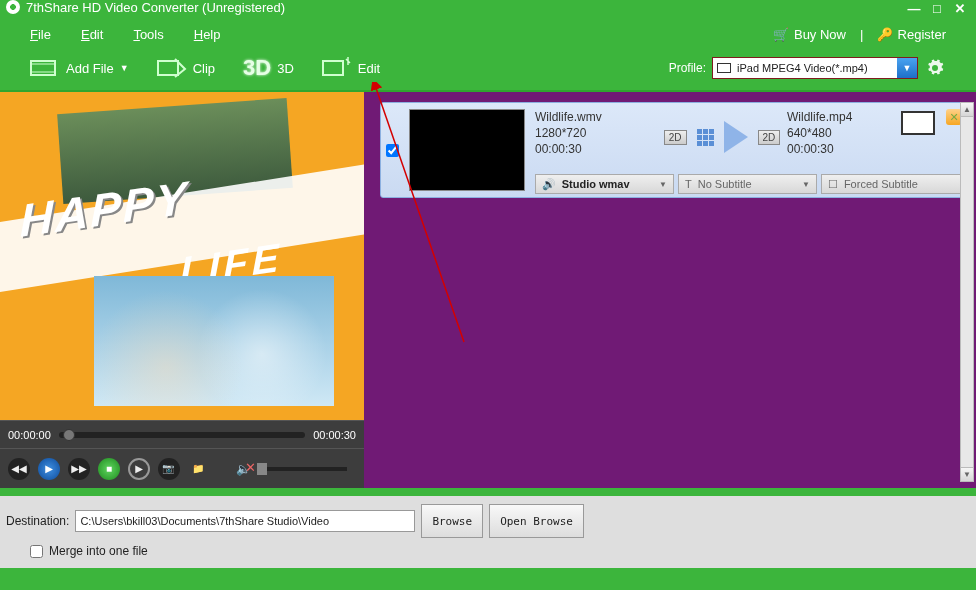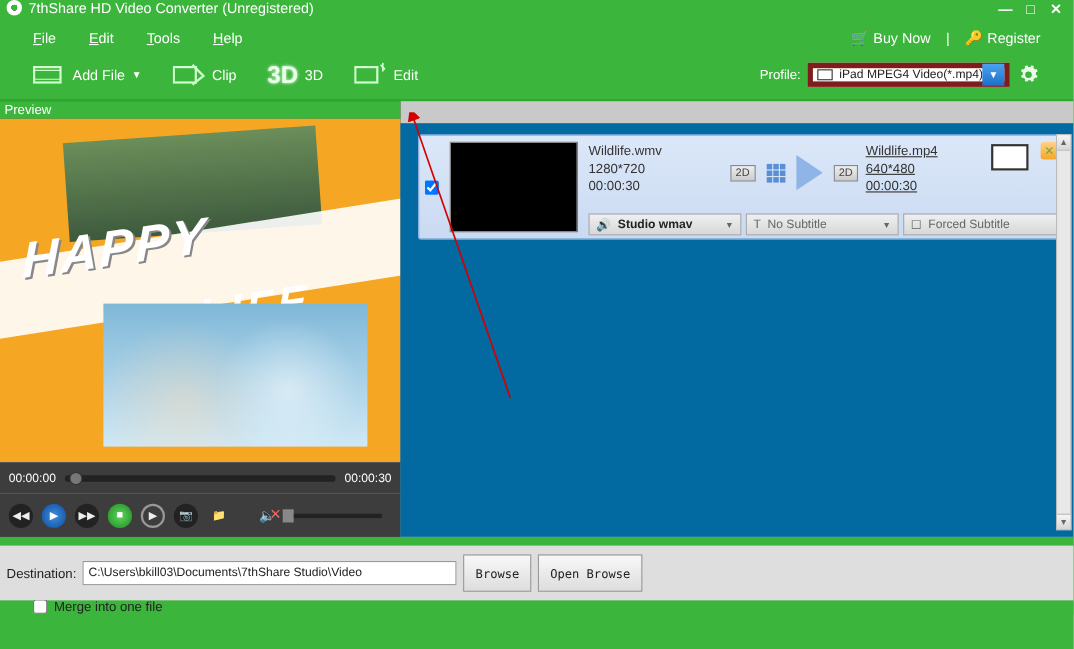--- a/index.html
+++ b/index.html
@@ -19,21 +19,21 @@
 .right-links .rl { display: flex; align-items: center; gap: 4px; cursor: pointer; color: #fff; }
 
 .toolbar { height: 44px; display: flex; align-items: center; padding: 0 30px; color: #fff; font-size: 13px; gap: 28px; }
 .tool-btn { display: flex; align-items: center; gap: 6px; cursor: pointer; }
 .tool-btn .ticon { width: 30px; height: 22px; display: inline-block; }
 .film-ic { position: relative; }
 .film-ic svg { display: block; }
 .threeD { font-size: 22px; font-weight: bold; color: #e6ffe6; text-shadow: 0 0 3px #fff; }
 .toolbar .spacer { flex: 1; }
 .profile-sec { display: flex; align-items: center; gap: 6px; font-size: 12px; }
-.profile-select { width: 184px; height: 22px; background: #fff; display: flex; align-items: center; padding: 0 4px; border: 5px solid #7f1d1d; }
+.profile-select { width: 206px; height: 22px; background: #fff; display: flex; align-items: center; padding: 0 4px; border: 1px solid #7f1d1d; }
 .profile-select .dev-ic { width: 14px; height: 10px; border: 1px solid #333; margin-right: 6px; }
 .profile-select .ptxt { flex: 1; color: #222; white-space: nowrap; overflow: hidden; font-size: 11px;}
 .profile-select .drop { width: 20px; height: 20px; background: linear-gradient(#4aa3f0,#1d6fc9); display: flex; align-items: center; justify-content: center; color:#fff; font-size:9px; margin-right:-4px; }
 .gear-ic { width: 22px; height: 22px; display:flex; align-items:center; justify-content:center; color:#fff; cursor:pointer; }
 .apply-btn { background: linear-gradient(#f4f4f4,#d8d8d8); border:1px solid #888; padding: 2px 8px; height:22px; font-size:12px; cursor:pointer; display:flex; align-items:center; color:#222; font-family:monospace;}
 
 .workspace { display: flex; height: 398px; background: #c9c9c9; border-top: 2px solid #2fa62f;}
 .preview-pane { width: 364px; background: #3d3d3d; display:flex; flex-direction:column; }
 .preview-label { background: #3cb53c; color:#fff; font-size:12px; padding: 1px 4px; }
 .preview-img { flex:1; background: #f5a623; position:relative; overflow:hidden; }
@@ -49,47 +49,47 @@
 .timeline .track .knob{ position:absolute; left:4px; top:-3px; width:12px; height:12px; border-radius:50%; background:#777; border:1px solid #333;}
 .controls { height: 40px; background:#3d3d3d; display:flex; align-items:center; padding: 0 8px; gap:8px; border-top:1px solid #555;}
 .ctrl-ic { width:22px; height:22px; border-radius:50%; display:flex; align-items:center; justify-content:center; cursor:pointer; font-size:10px;}
 .ctrl-dark{ background:#222; color:#eee;}
 .ctrl-blue{ background:radial-gradient(#3f8fe0,#0d4a9a); color:#fff;}
 .ctrl-green{ background:radial-gradient(#5fd65f,#1e8a1e); color:#fff;}
 .vol { display:flex; align-items:center; gap:6px; margin-left:18px;}
 .vol-track{ width:90px; height:4px; background:#222; position:relative;}
 .vol-track .vk{ position:absolute; left:0; top:-4px; width:10px; height:12px; background:#888;}
 
-.list-pane { flex:1; background:#0369a1; padding: 10px 10px 10px 16px; position:relative;margin-top:20px; }
+.list-pane { flex:1; background:#701a75; padding: 10px 10px 10px 16px; position:relative; }
 .list-pane .arrow-overlay { position:absolute; pointer-events:none; }
 .file-row { background: linear-gradient(#dce8f9,#cadaf2); border:1px solid #8cb0e0; border-radius:3px; height: 96px; display:flex; align-items:stretch; font-family: monospace; font-size:12px; color:#333;}
 .fr-check{ width:22px; display:flex; align-items:center; justify-content:center;}
 .fr-check input{ }
 .fr-thumb{ width:116px; margin:6px; background:#000; border:1px solid #888;}
 .fr-info{ width:130px; padding:6px 4px; line-height:16px;}
 .fr-mid{ flex:1; display:flex; flex-direction:column;}
 .fr-mid-top{ flex:1; display:flex; align-items:center; justify-content:center; gap:10px;}
 .badge2d{ background:linear-gradient(#eee,#ccc); border:1px solid #888; padding:1px 4px; font-size:10px; color:#444;}
 .grid-ic{ display:inline-grid; grid-template-columns:repeat(3,5px); grid-template-rows:repeat(3,5px); gap:1px;}
 .grid-ic span{ background:#5a8fd6; width:5px; height:5px;}
 .big-arrow{ width:0;height:0;border-top:16px solid transparent;border-bottom:16px solid transparent;border-left:24px solid #8fb4e8;}
-.fr-out{ width:110px; padding:6px 4px; line-height:16px;text-decoration:underline;}
+.fr-out{ width:110px; padding:6px 4px; line-height:16px;}
 .fr-dev{ width:50px; display:flex; align-items:flex-start; justify-content:center; padding-top:8px;}
 .fr-dev .devbox{ width:34px; height:24px; border:2px solid #333; background:#fff;}
 .fr-close{ width:22px; display:flex; align-items:flex-start; justify-content:center; padding-top:6px;}
 .fr-close span{ width:16px;height:16px;background:linear-gradient(#ffd28a,#f6a623); border-radius:3px; color:#7a4; display:flex;align-items:center;justify-content:center; font-size:11px; cursor:pointer;}
 .fr-bottom{ display:flex; gap:4px; padding:3px 4px; }
 .fr-bottom .pill{ flex:1; background:linear-gradient(#efefef,#d8d8d8); border:1px solid #aaa; height:20px; display:flex; align-items:center; padding:0 6px; gap:6px; color:#666; cursor:pointer; font-size:11px;}
 .fr-bottom .pill .bold{ color:#222; font-weight:bold;}
 .scrollbar{ position:absolute; right:2px; top:10px; bottom:6px; width:14px; background:#e8e8e8; border:1px solid #bbb;}
 .scrollbar .sbtn{ height:14px; background:linear-gradient(#f6f6f6,#d6d6d6); border-bottom:1px solid #bbb; display:flex;align-items:center;justify-content:center; font-size:8px; color:#666;}
 .scrollbar .sbtn.bottom{ position:absolute; bottom:0; left:0; right:0; border-top:1px solid #bbb; border-bottom:none;}
 
 .green-divider{ height:8px; background:#3cb53c;}
-.dest-bar{ height: 50px; background:#dedede; padding: 8px 6px; font-size:12px; color:#222;}
+.dest-bar{ height: 72px; background:#dedede; padding: 8px 6px; font-size:12px; color:#222;}
 .dest-row{ display:flex; align-items:center; gap:6px; margin-bottom:6px;}
 .dest-input{ flex:0 0 340px; height:22px; background:#fff; border:1px solid #999; padding:0 4px; font-family:monospace; font-size:11px; display:flex; align-items:center;}
 .small-btn{ height:22px; padding:16px 10px; background:linear-gradient(#f8f8f8,#ddd); border:1px solid #999; cursor:pointer; font-family:monospace; font-size:11px; display:flex; align-items:center;}
 .merge-row{ display:flex; align-items:center; gap:6px;padding-left:24px;}
 .footer-green{ height:12px; background:#3cb53c;}
 
 .tiny-icon{ display:inline-block; vertical-align:middle;}
 </style>
 </head>
 <body>
@@ -166,21 +166,20 @@
     <span class="gear-ic">
       <svg width="18" height="18" viewBox="0 0 24 24">
           <path fill="#fff" d="M12 8a4 4 0 100 8 4 4 0 000-8zm9 4l2 1-1 3-2-.5-2 2 .5 2-3 1-1-2h-3l-1 2-3-1 .5-2-2-2-2 .5-1-3 2-1v-3l-2-1 1-3 2 .5 2-2-.5-2 3-1 1 2h3l1-2 3 1-.5 2 2 2 2-.5 1 3-2 1z" opacity=".9"></path>
         </svg>
     </span>
   </div>
 </div>
 
 <div class="workspace">
   <div class="preview-pane">
-    <div class="preview-label">Preview</div>
     <div class="preview-img">
       <div class="photo1"></div>
       <div class="stripe"></div>
       <div class="txt1">HAPPY</div>
       <div class="txt2">LIFE</div>
       <div class="photo2"></div>
     </div>
     <div class="timeline">
       <span>00:00:00</span>
       <div class="track">

